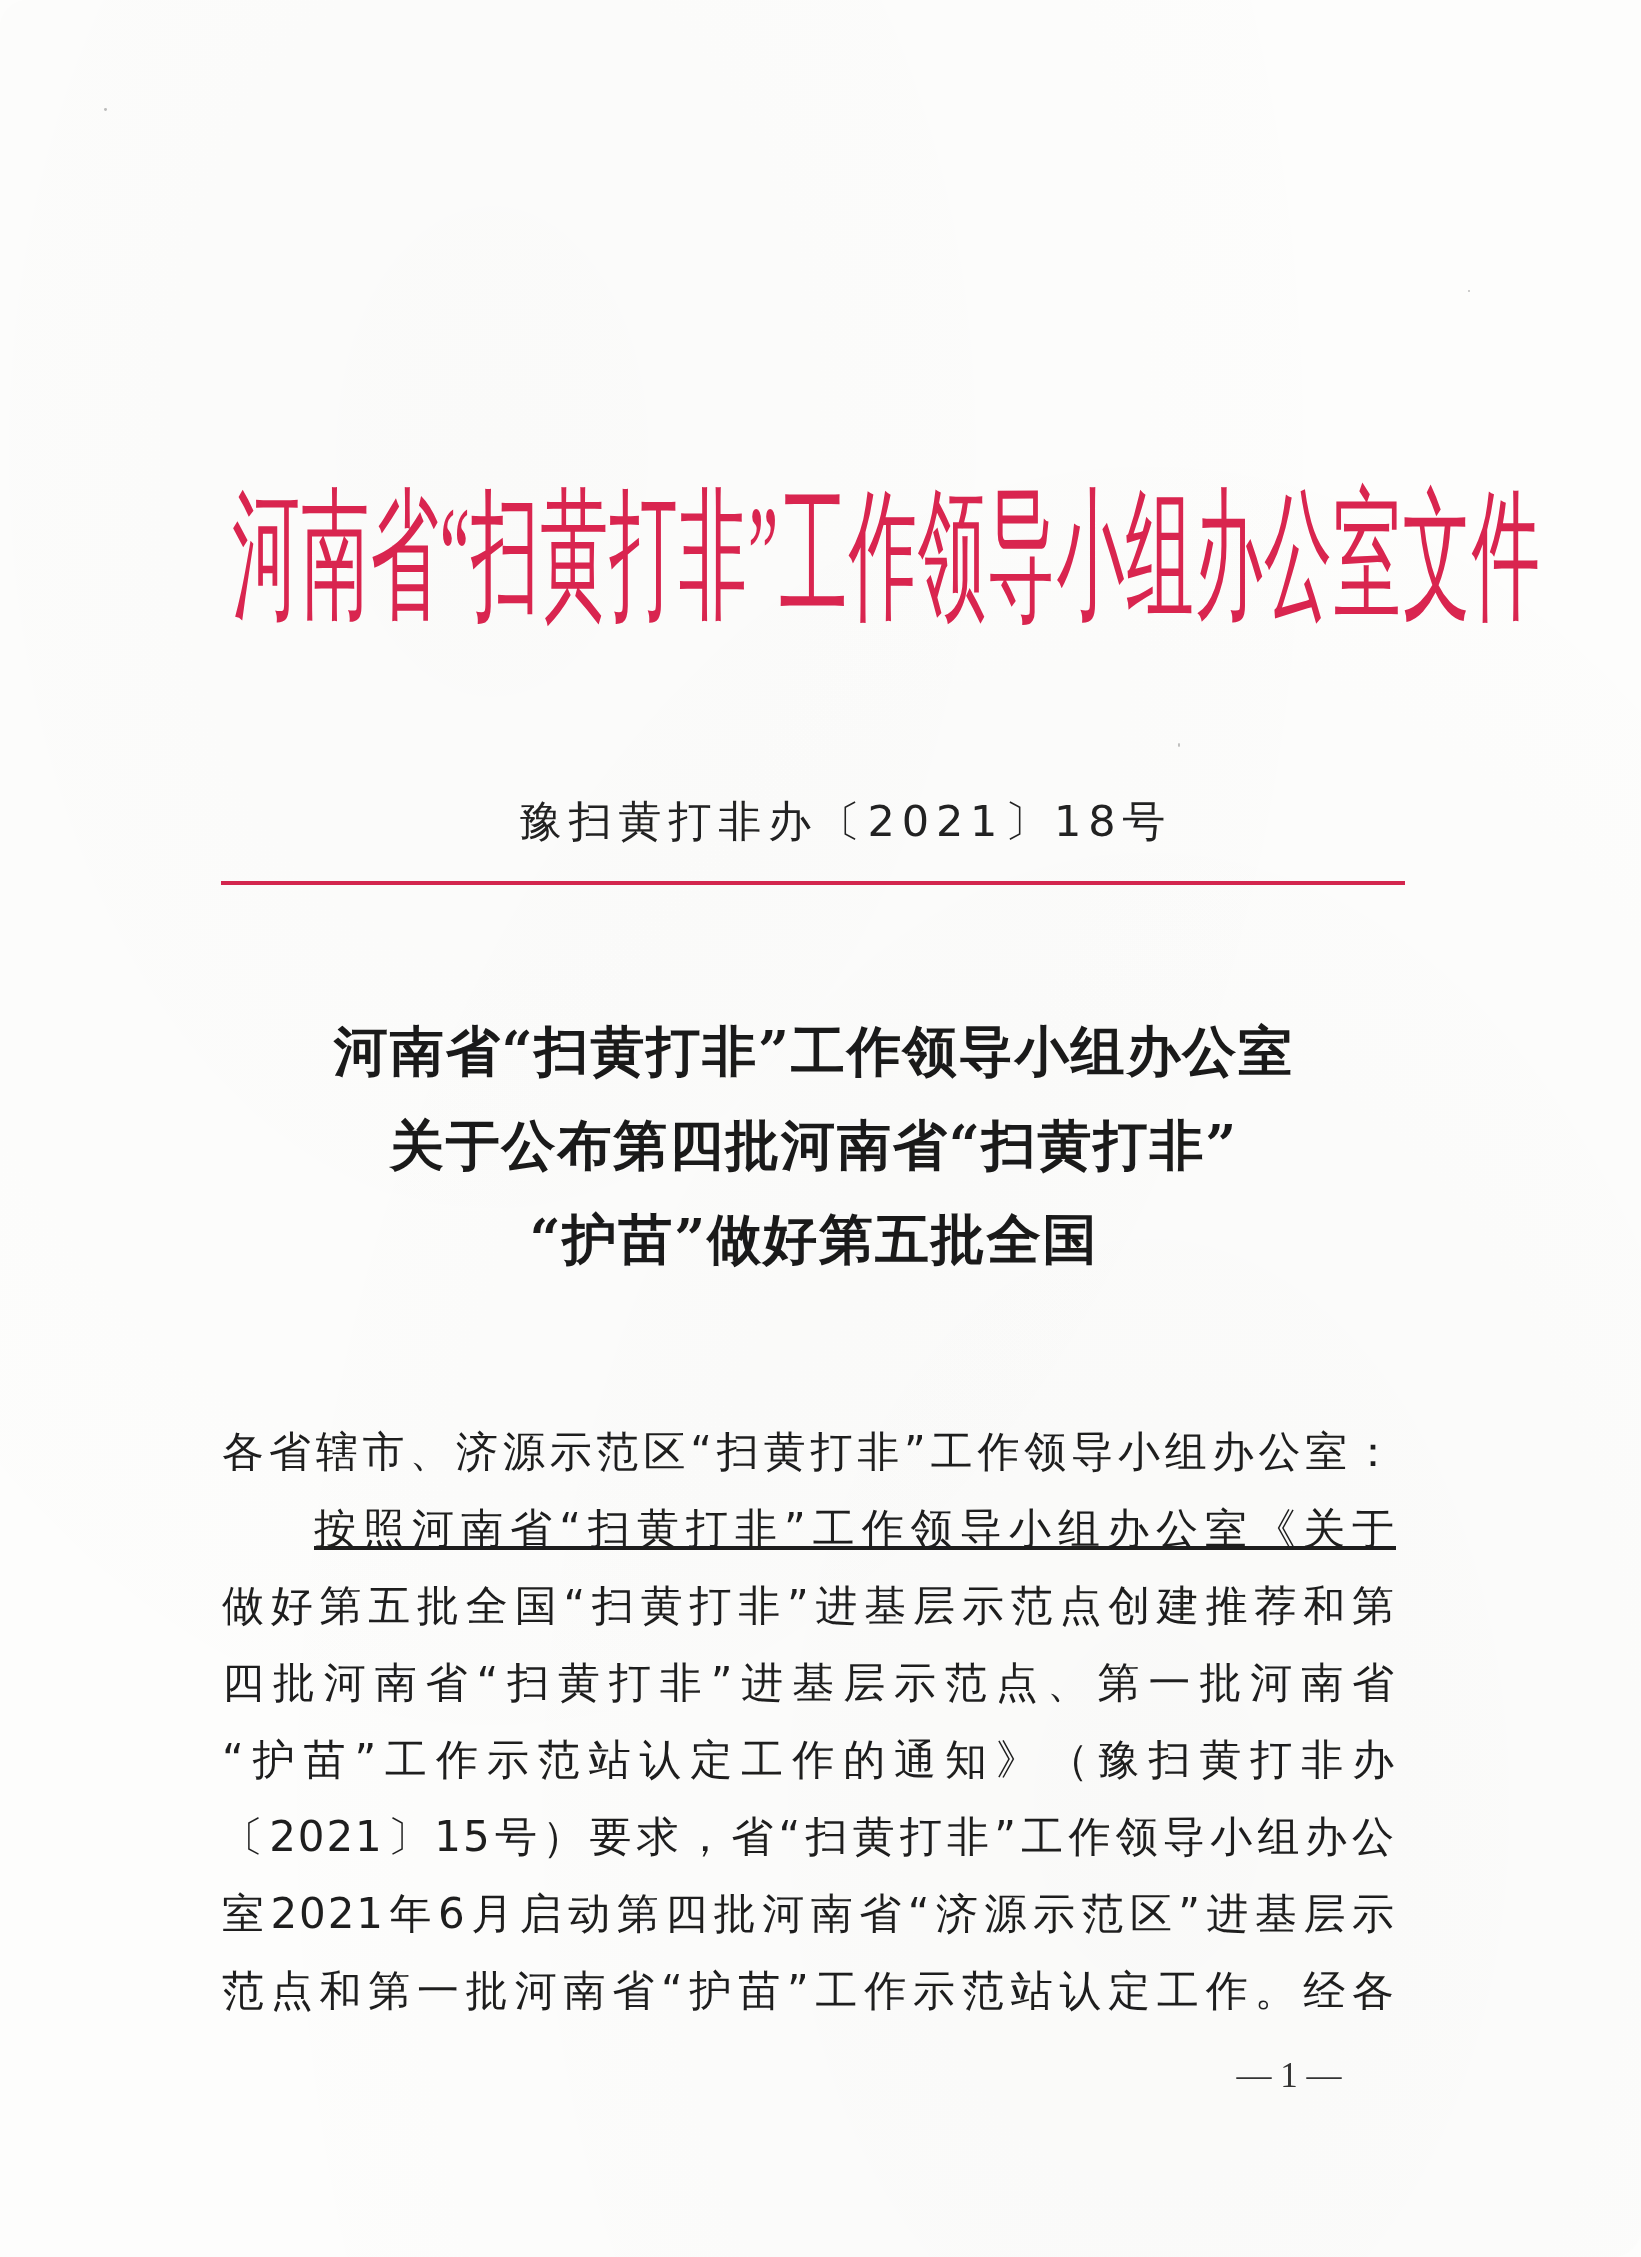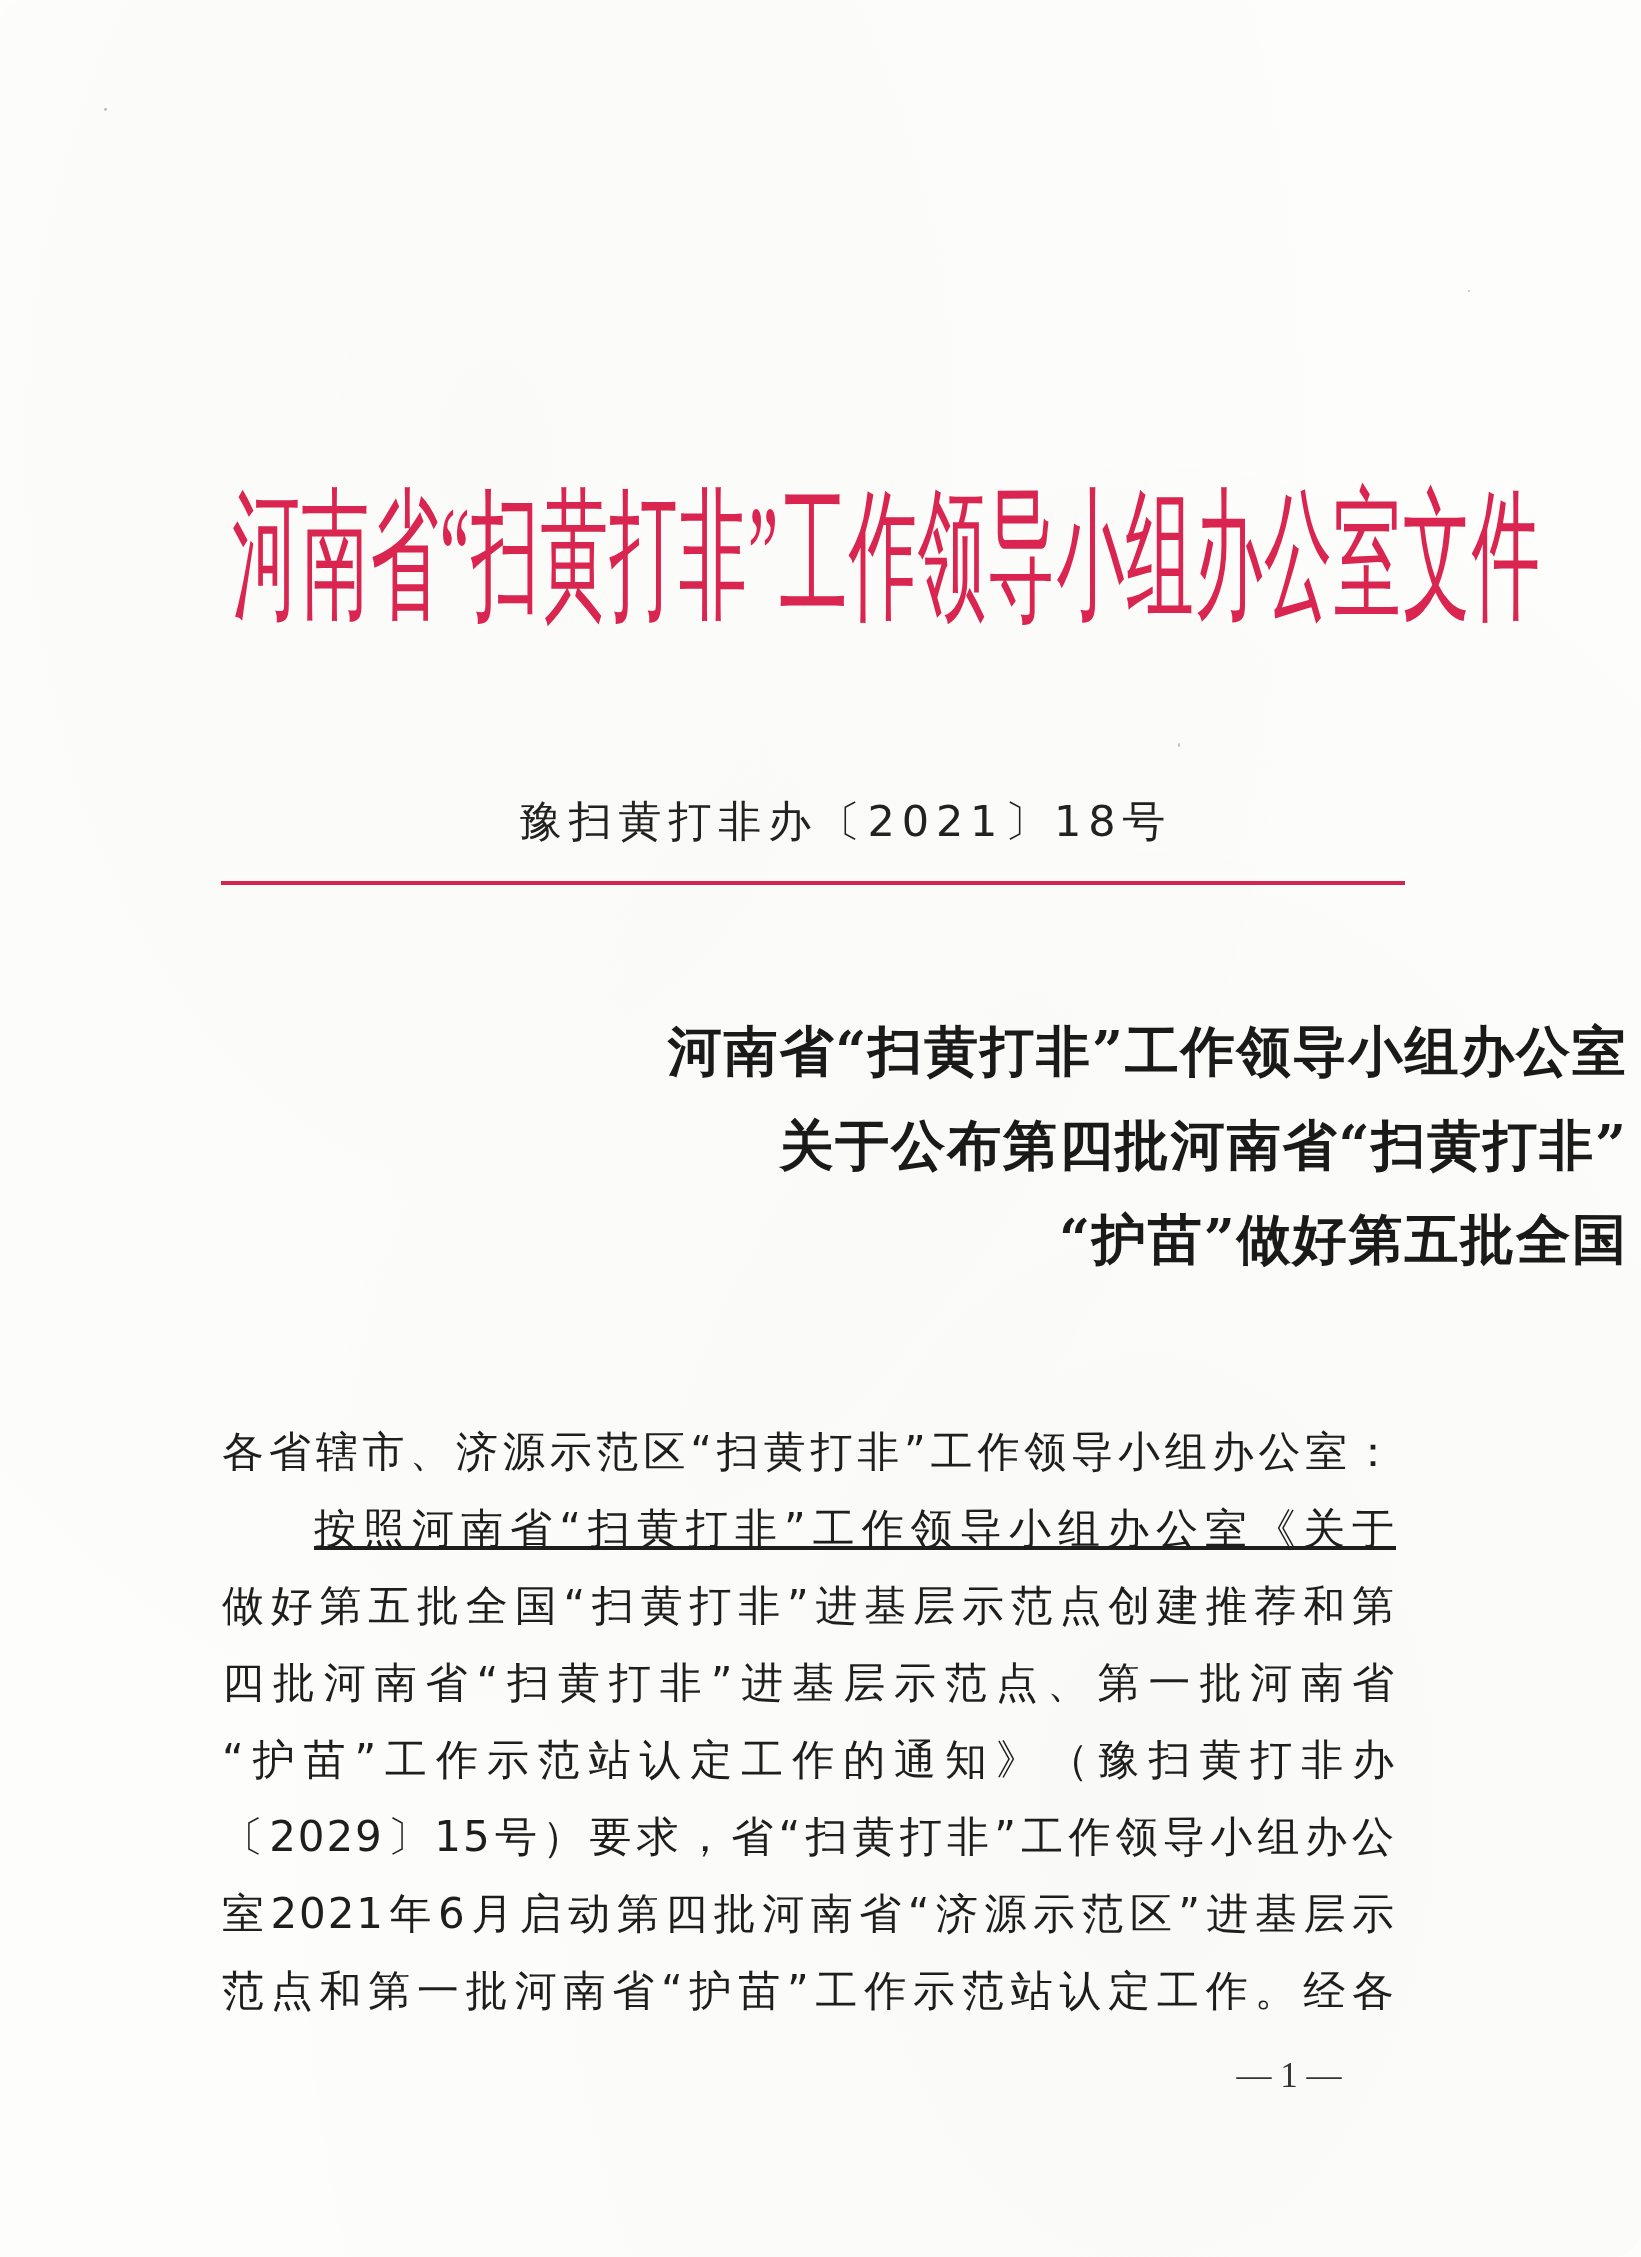--- a/index.html
+++ b/index.html
@@ -71,21 +71,21 @@
       height: 3.9px;
       background: #d3264e;
     }
 
     
     .title-block {
       position: absolute;
       left: 0;
       top: 1004px;
       width: 1628px;
-      text-align: right;
+      text-align: center;
     }
     .title-line {
       font-family: "DejaVu Serif", "Liberation Serif", serif;
       font-weight: bold;
       font-size: 54px;
       line-height: 94px;
       height: 94px;
       color: #1a1a1a;
       white-space: nowrap;
       letter-spacing: 1.9px;
@@ -154,21 +154,21 @@
     <div class="title-line">关于公布第四批河南省“扫黄打非”</div>
     <div class="title-line">“护苗”做好第五批全国</div>
   </div>
 
   <div class="body-text">
     <div class="body-line">各省辖市、济源示范区“扫黄打非”工作领导小组办公室：</div>
     <div class="body-line indent">按照河南省“扫黄打非”工作领导小组办公室《关于</div>
     <div class="body-line">做好第五批全国“扫黄打非”进基层示范点创建推荐和第</div>
     <div class="body-line">四批河南省“扫黄打非”进基层示范点、第一批河南省</div>
     <div class="body-line">“护苗”工作示范站认定工作的通知》（豫扫黄打非办</div>
-    <div class="body-line">〔2029〕15号）要求，省“扫黄打非”工作领导小组办公</div>
+    <div class="body-line">〔2021〕15号）要求，省“扫黄打非”工作领导小组办公</div>
     <div class="body-line">室2021年6月启动第四批河南省“济源示范区”进基层示</div>
     <div class="body-line">范点和第一批河南省“护苗”工作示范站认定工作。经各</div>
   </div>
 
   <div class="page-number">— 1 —</div>
 
   <div class="speck" style="left:104px;top:108px;width:2.9px;height:2.9px;"></div>
   <div class="speck" style="left:1178px;top:743px;width:1.9px;height:3.9px;"></div>
   <div class="speck" style="left:1468px;top:290px;width:1.9px;height:1.9px;"></div>
 </div>

